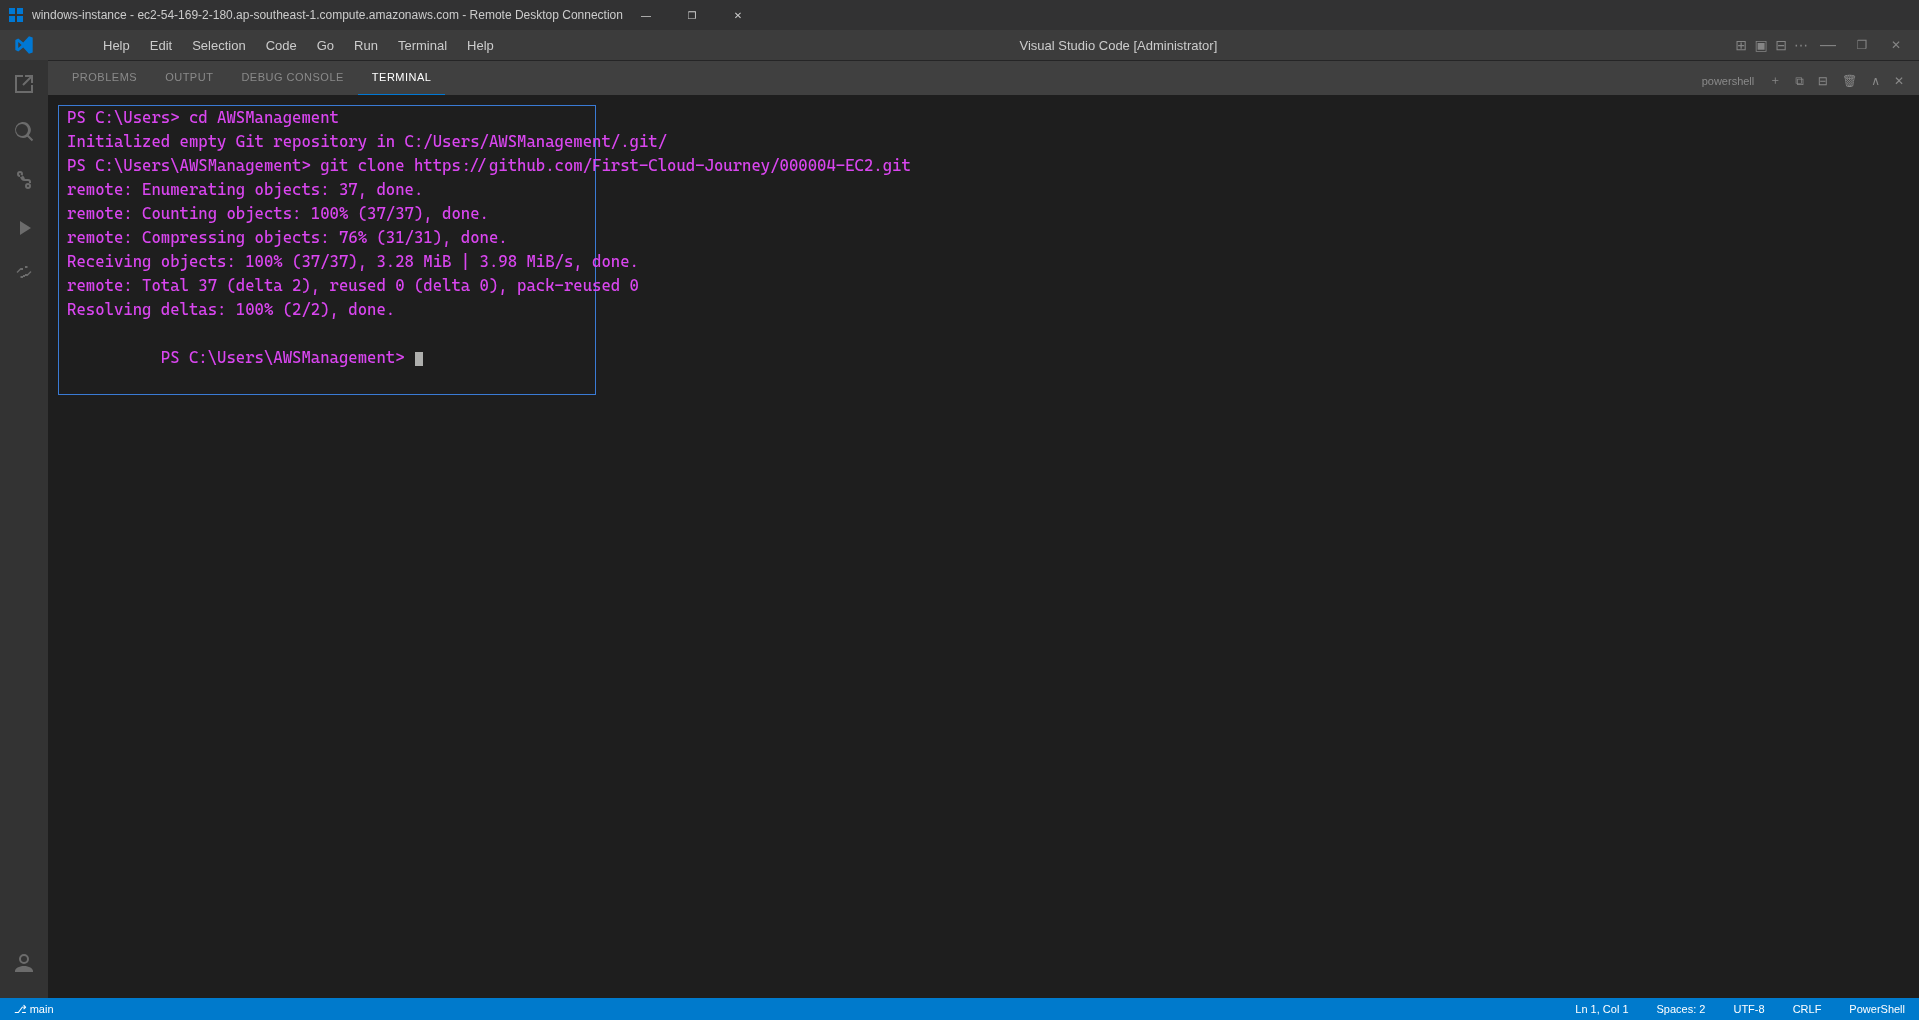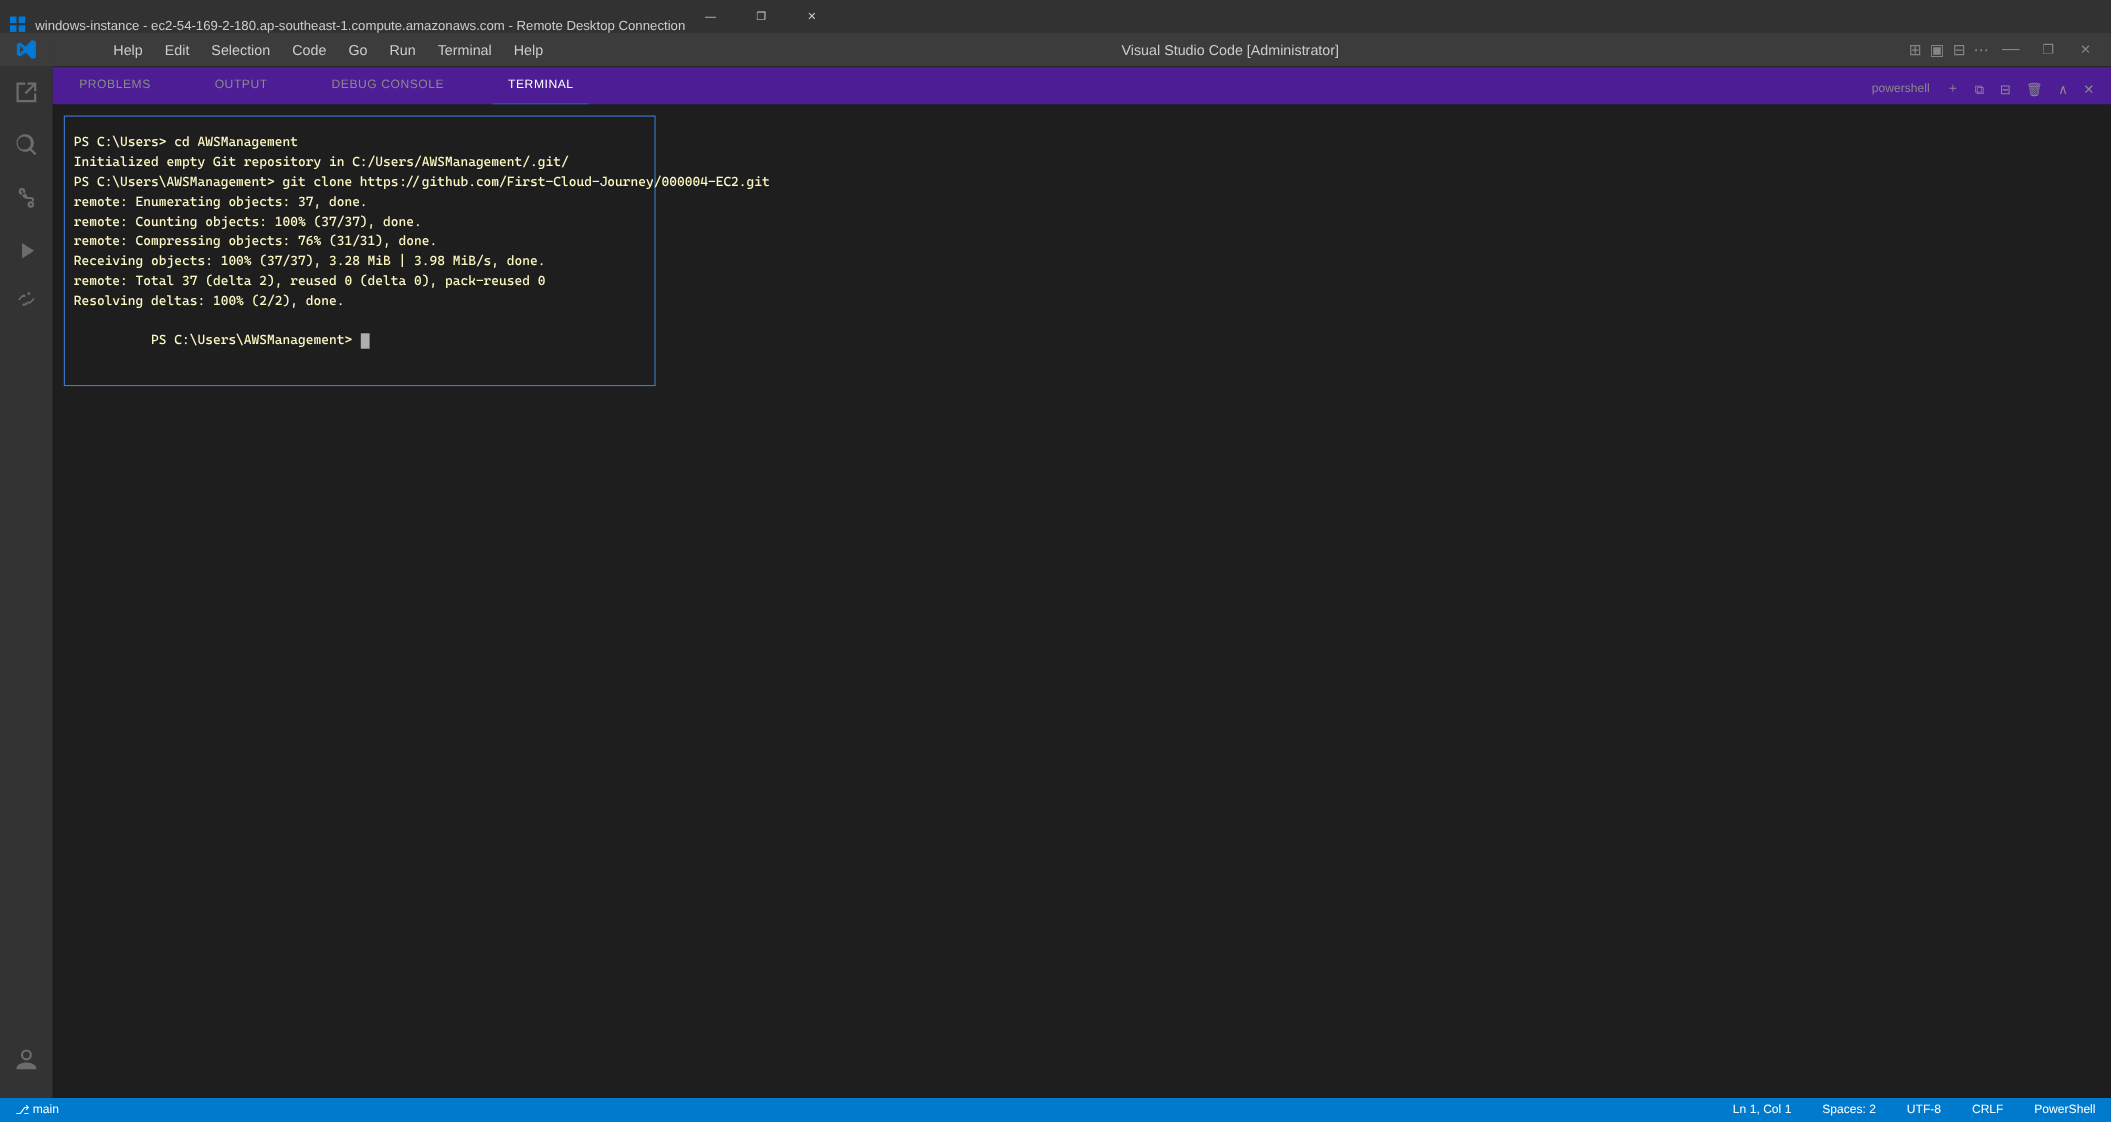--- a/index.html
+++ b/index.html
@@ -10,21 +10,21 @@
       font-family: 'Segoe UI', Arial, sans-serif;
       overflow: hidden;
       color: #cccccc;
     }
 
     
     .titlebar {
       height: 30px;
       background: #323233;
       display: flex;
-      align-items: flex-end;
+      align-items: center;
       padding: 0 8px;
       font-size: 12px;
       color: #cccccc;
       user-select: none;
     }
     .titlebar-icon {
       width: 16px;
       height: 16px;
       margin-right: 8px;
       display: flex;
@@ -98,26 +98,25 @@
     .main-content {
       flex: 1;
       display: flex;
       flex-direction: column;
       background: #1e1e1e;
     }
 
     
     .panel-tabs {
       height: 35px;
-      background: #4c1d95;
+      background: #404040;
       display: flex;
       align-items: flex-end;
       padding: 0 10px;
       border-top: 1px solid #252526;
-      gap: 30px;
     }
     .panel-tab {
       padding: 6px 14px;
       font-size: 11px;
       color: #8a8a8a;
       cursor: pointer;
       text-transform: uppercase;
       letter-spacing: 0.5px;
       height: 35px;
       display: flex;
@@ -155,27 +154,27 @@
 
     
     .terminal-container {
       flex: 1;
       background: #1e1e1e;
       padding: 10px;
       overflow: hidden;
     }
     .terminal-box {
       border: 1px solid #3a7bd5;
-      padding: 14px 8px;
+      padding: 0 8px;
       width: 538px;
       background: #1e1e1e;
       font-family: 'Cascadia Code', 'Consolas', 'Courier New', monospace;
-      font-size: 12px;
+      font-size: 16px;
       line-height: 1.5;
-      color: #fef9c3;
+      color: #d946ef;
     }
     .terminal-line {
       white-space: pre;
     }
     .cursor {
       display: inline-block;
       width: 8px;
       height: 14px;
       background: #aeafad;
       vertical-align: middle;

